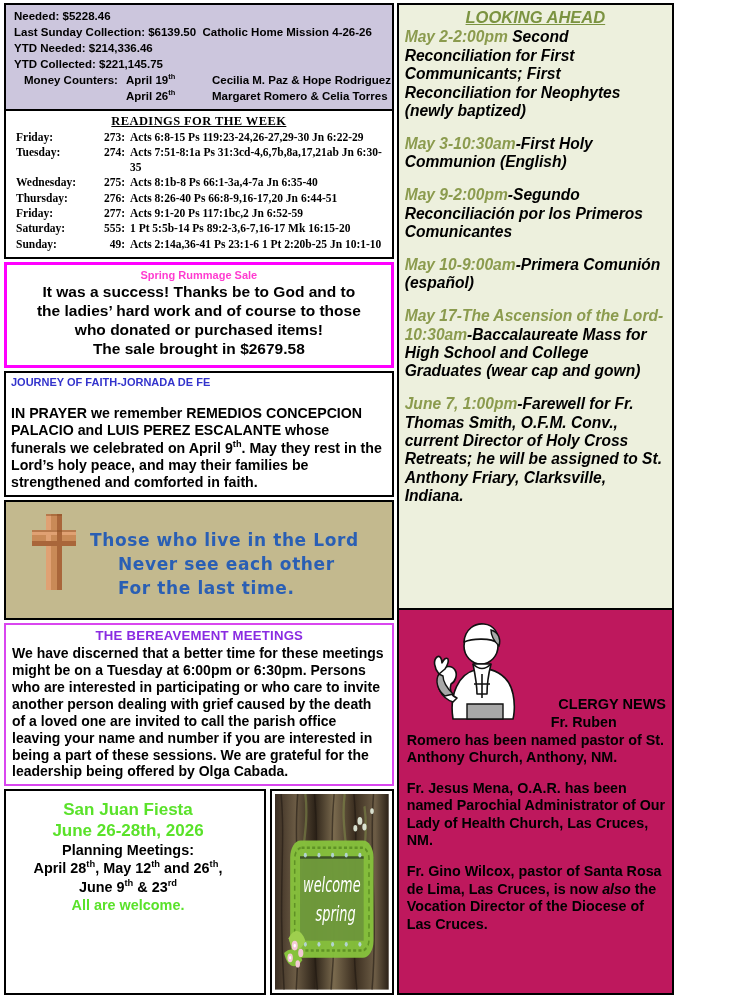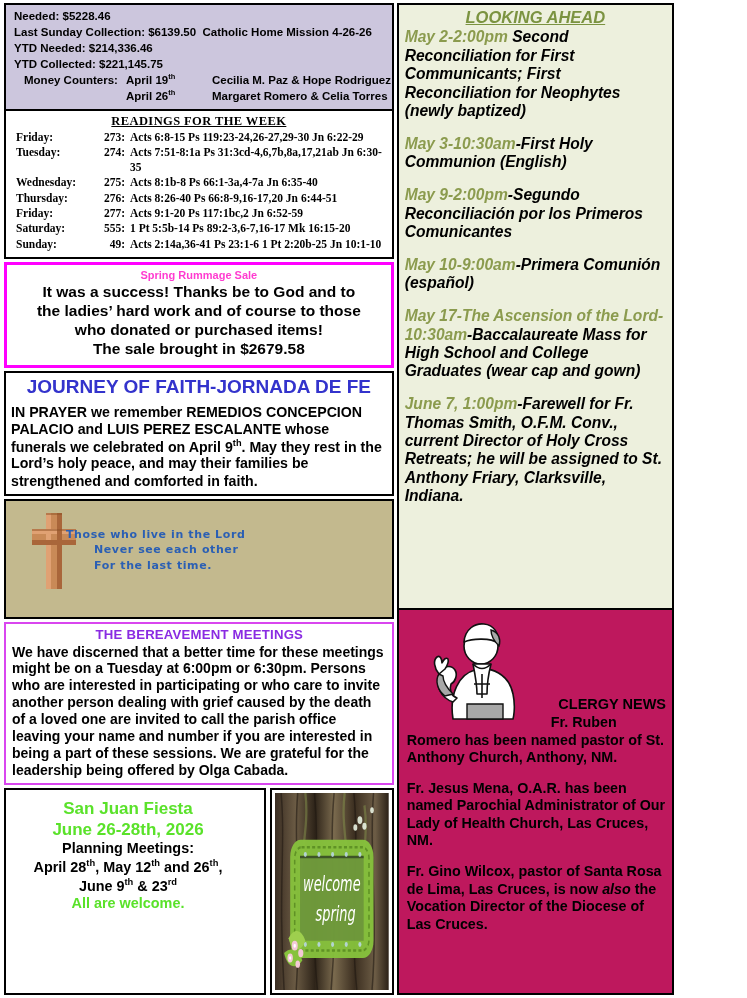--- a/index.html
+++ b/index.html
@@ -69,33 +69,33 @@
   .journey {
     border: 2px solid #000;
     margin-top: 3px;
     background: #fff;
     padding: 3px 5px 4px 5px;
     font-size: 14.2px;
     font-weight: bold;
     line-height: 1.20;
     color: #000;
   }
-  .journey .title { color: #3333cc; text-align: center; font-size: 19px; margin-bottom: 5px; }
+  .journey .title { color: #3333cc; text-align: left; font-size: 11px; margin-bottom: 16px; }
 
   
   .crossbox {
     border: 2px solid #000;
     margin-top: 3px;
     background: #c3b98e;
     height: 120px;
     position: relative;
   }
   .crossbox .quote {
-    position: absolute; left: 60px; top: 26px; right: 6px;
-    color: #2a5fb4; font-size: 11px; font-weight: bold;
+    position: absolute; left: 84px; top: 26px; right: 6px;
+    color: #2a5fb4; font-size: 17px; font-weight: bold;
     font-family: "DejaVu Sans", sans-serif;
     line-height: 1.42; letter-spacing: .6px;
   }
   .crossbox .q2 { padding-left: 28px; }
   .crossbox .q3 { padding-left: 28px; }
   .cross-svg { position: absolute; left: 22px; top: 8px; }
 
   
   .bereav {
     border: 2px solid #d946ef;

